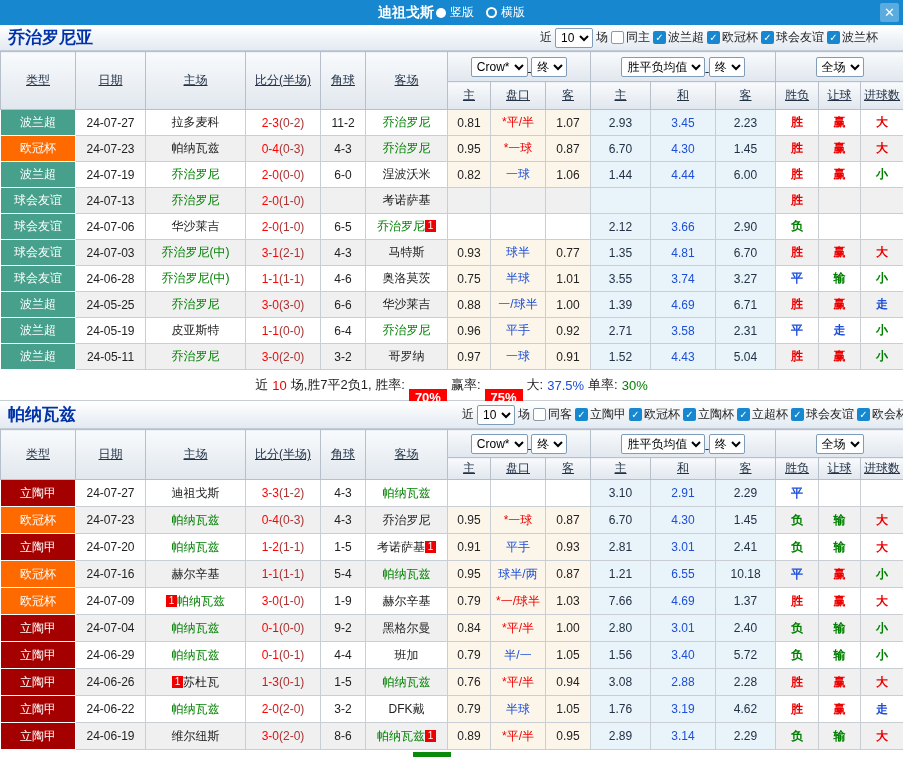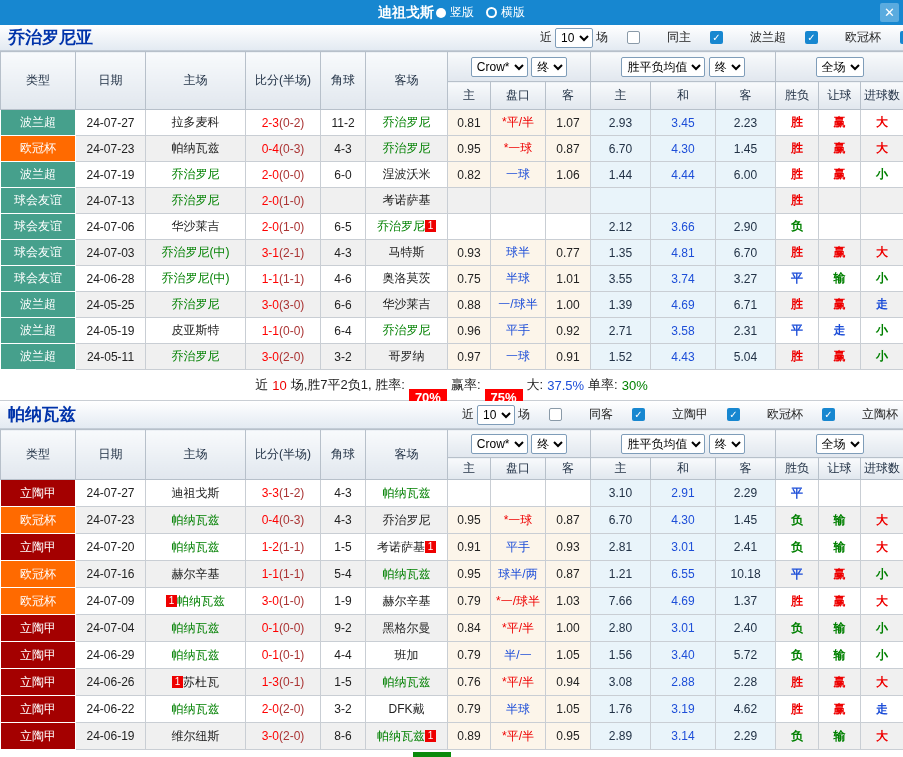--- a/index.html
+++ b/index.html
@@ -34,31 +34,32 @@
   .section-bar.s1 { height:26px; }
   .section-bar.s2 { height:28px; }
   .team-name { color:#0033aa; font-weight:bold; font-size:17px; margin-left:8px; }
   .filters { position:absolute; display:flex; align-items:center; gap:3px; font-size:12px; color:#222; white-space:nowrap; }
   .filters.f1 { left:540px; }
   .filters.f2 { left:462px; }
   .cb { width:13px; height:13px; display:inline-flex; align-items:center; justify-content:center;
         font-size:10px; line-height:13px; border-radius:2px; margin-right:2px; cursor:pointer; }
   .cb.on  { background:#1787d0; color:#fff; }
   .cb.off { background:#fff; border:1px solid #8a9aa8; color:transparent; }
-  .filter-item { display:flex; align-items:center; margin-left:16px; cursor:pointer;gap:25px; }
+  .filter-item { display:flex; align-items:center; margin-left:0; cursor:pointer; }
   select {
     font-size:12px; height:20px; border:1px solid #7f9db9; background:#fff;
     border-radius:2px; padding:0 1px; font-family:inherit;
   }
   
   table { border-collapse:collapse; table-layout:fixed; width:903px; font-size:12px; }
   th, td { border:1px solid #c9ced4; text-align:center; padding:0; overflow:hidden; white-space:nowrap; }
   thead th {
     background:linear-gradient(#f8fafc,#e1e7ee); font-weight:normal; color:#223246;
     border-color:#b7c0ca;
+    text-decoration:underline;
   }
   .t1 thead .dd-row th { height:30px; }
   .t1 thead .lbl-row th { height:28px; }
   .t2 thead .dd-row th { height:28px; }
   .t2 thead .lbl-row th { height:22px; }
   .t1 tbody tr { height:26px; }
   .t2 tbody tr { height:27px; }
   tbody tr.even td { background:#f0f0f0; }
   td.avg-tint { background:#e9f4fa !important; }
   td.crow-tint { background:#fcf5ea !important;margin-left:47px; }

